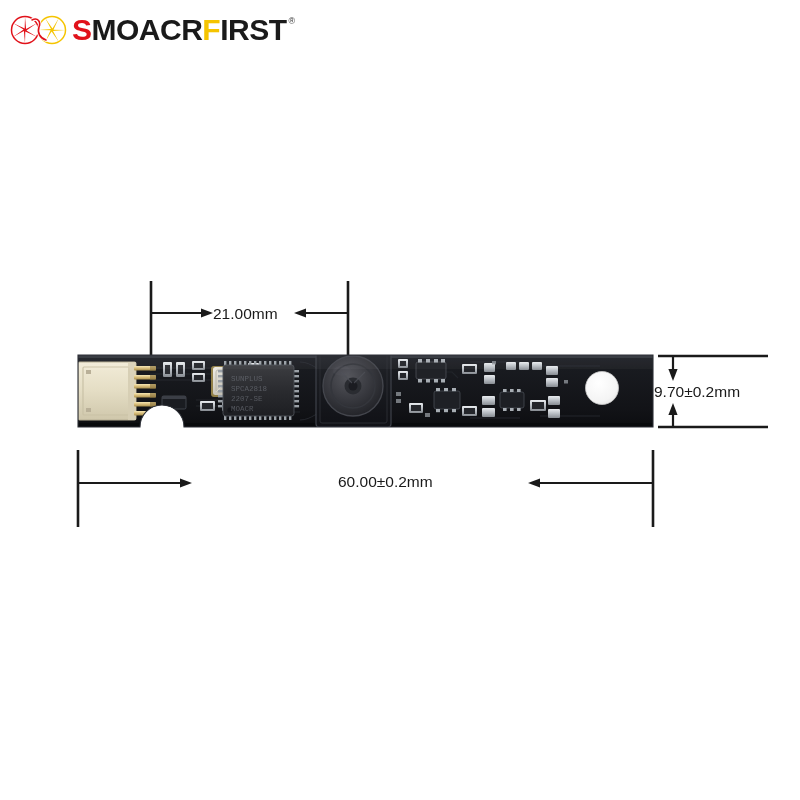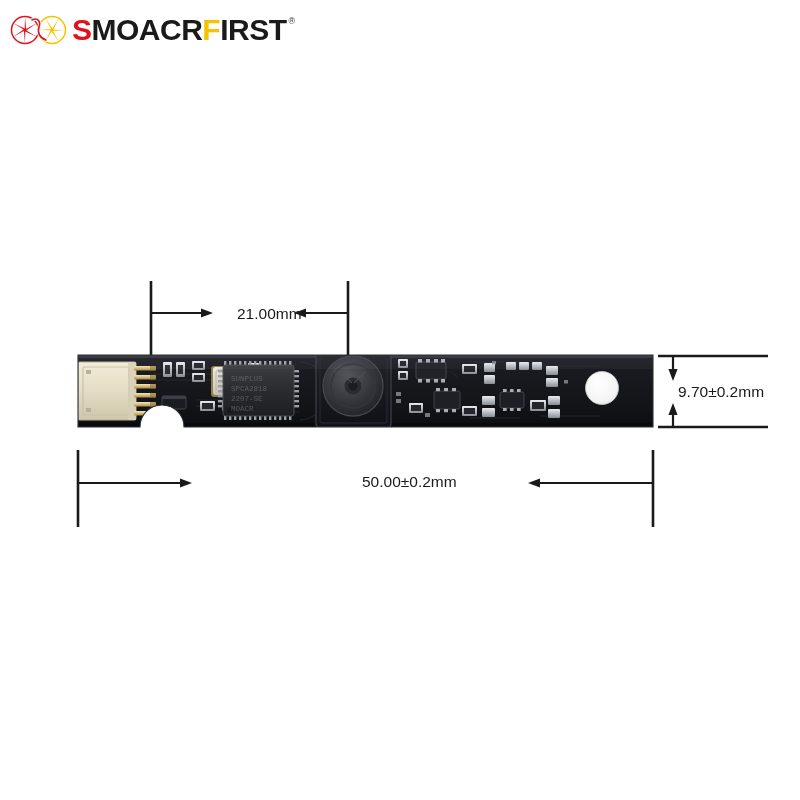--- a/index.html
+++ b/index.html
@@ -20,21 +20,21 @@
   .lt-dark{color:#1a1a1a;}
   .lt-gold{color:#f5c400;}
   #logo-reg{font-size:9px;color:#333;margin-left:2px;align-self:flex-start;
     position:relative;top:2px;font-weight:normal;}
 
   
   #drawing{position:absolute;left:0;top:0;width:800px;height:800px;}
 
   
   .dimtext{position:absolute;color:#1a1a1a;font-size:15.5px;white-space:nowrap;
-    font-family:"Liberation Sans","DejaVu Sans",sans-serif;margin-left:24px;}
+    font-family:"Liberation Sans","DejaVu Sans",sans-serif;}
   #dim-21-text{left:213px;top:305px;}
   #dim-60-text{left:338px;top:473px;}
   #dim-8-text{left:654px;top:383px;}
 </style>
 </head>
 <body>
 
 <div id="stage">
 
   <div id="logo">
@@ -423,16 +423,16 @@
         <rect x="78" y="355" width="575" height="14" fill="#ffffff" opacity="0.035"></rect>
       </g>
 
       <path d="M78,355 H653 V427 H184
                A22,22 0 0,0 140,427
                H78 Z" fill="none" stroke="#2c2f36" stroke-width="1.1"></path>
     </g>
   </svg>
 
   <div class="dimtext" id="dim-21-text">21.00mm</div>
-  <div class="dimtext" id="dim-60-text">50.00±0.2mm</div>
+  <div class="dimtext" id="dim-60-text">60.00±0.2mm</div>
   <div class="dimtext" id="dim-8-text">9.70±0.2mm</div>
 
 </div>
 
 </body></html>

